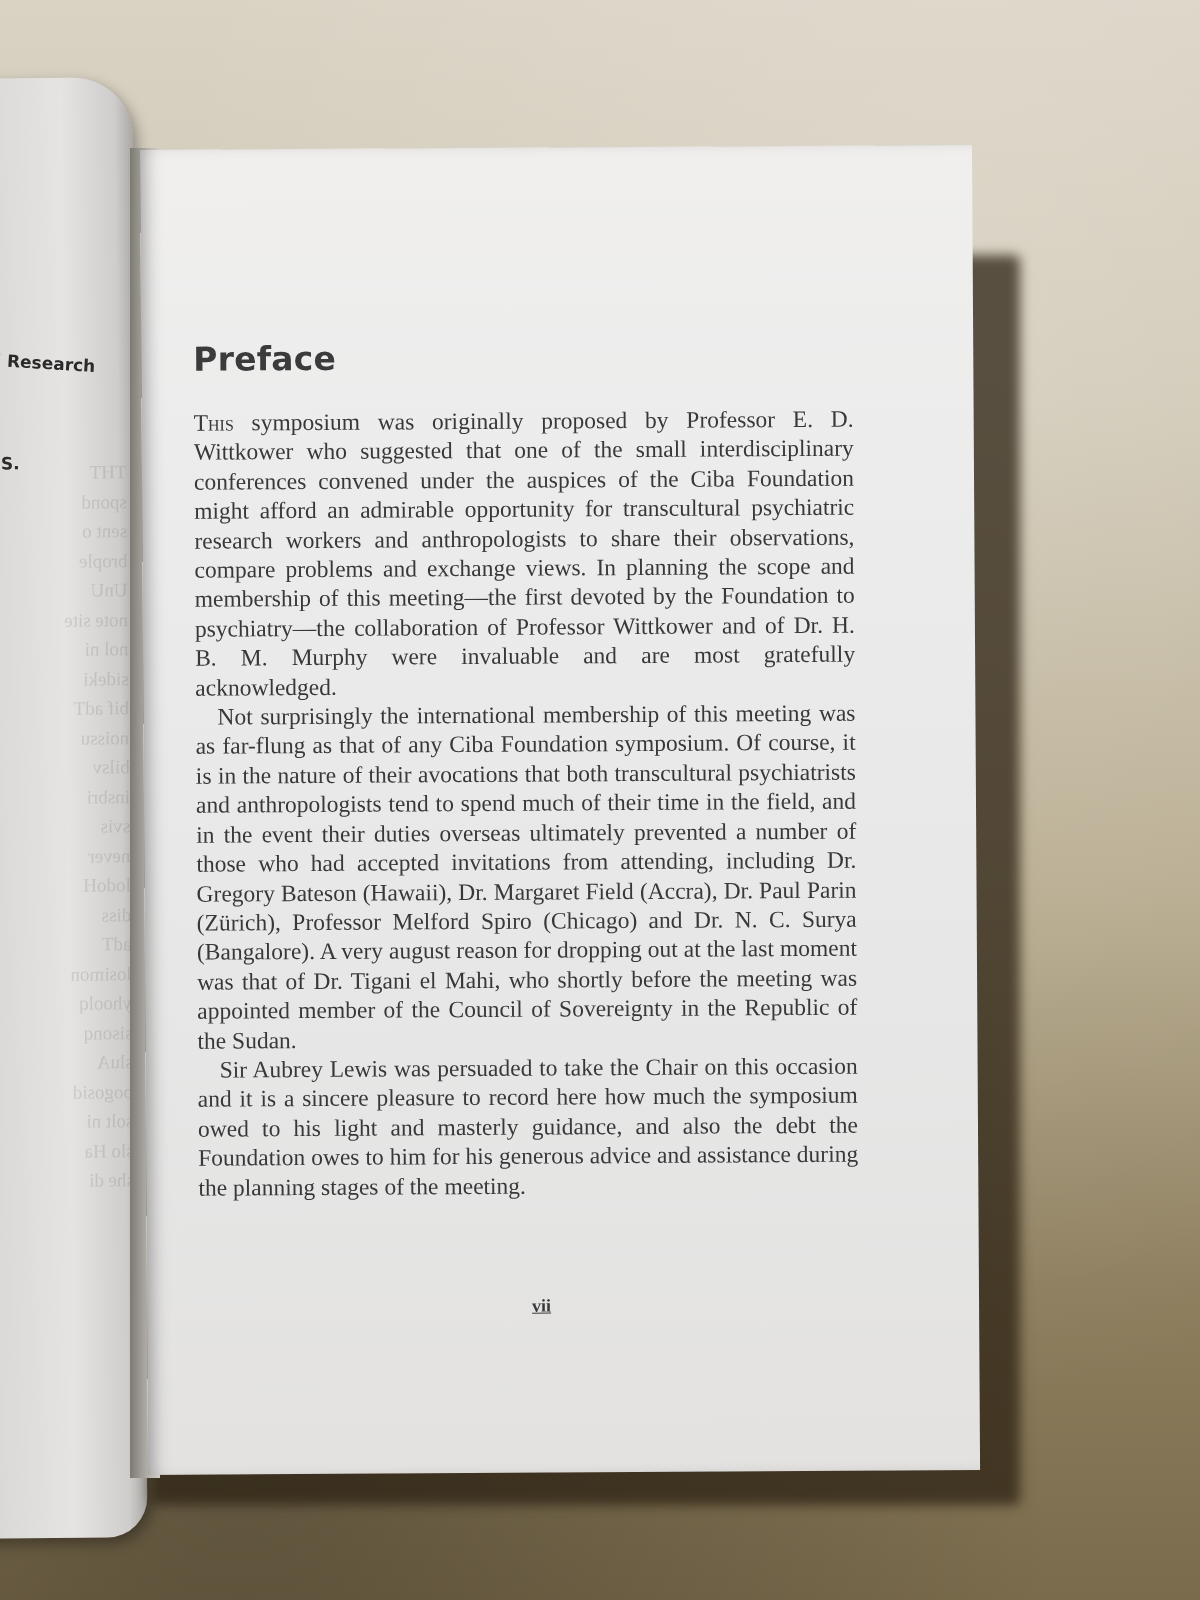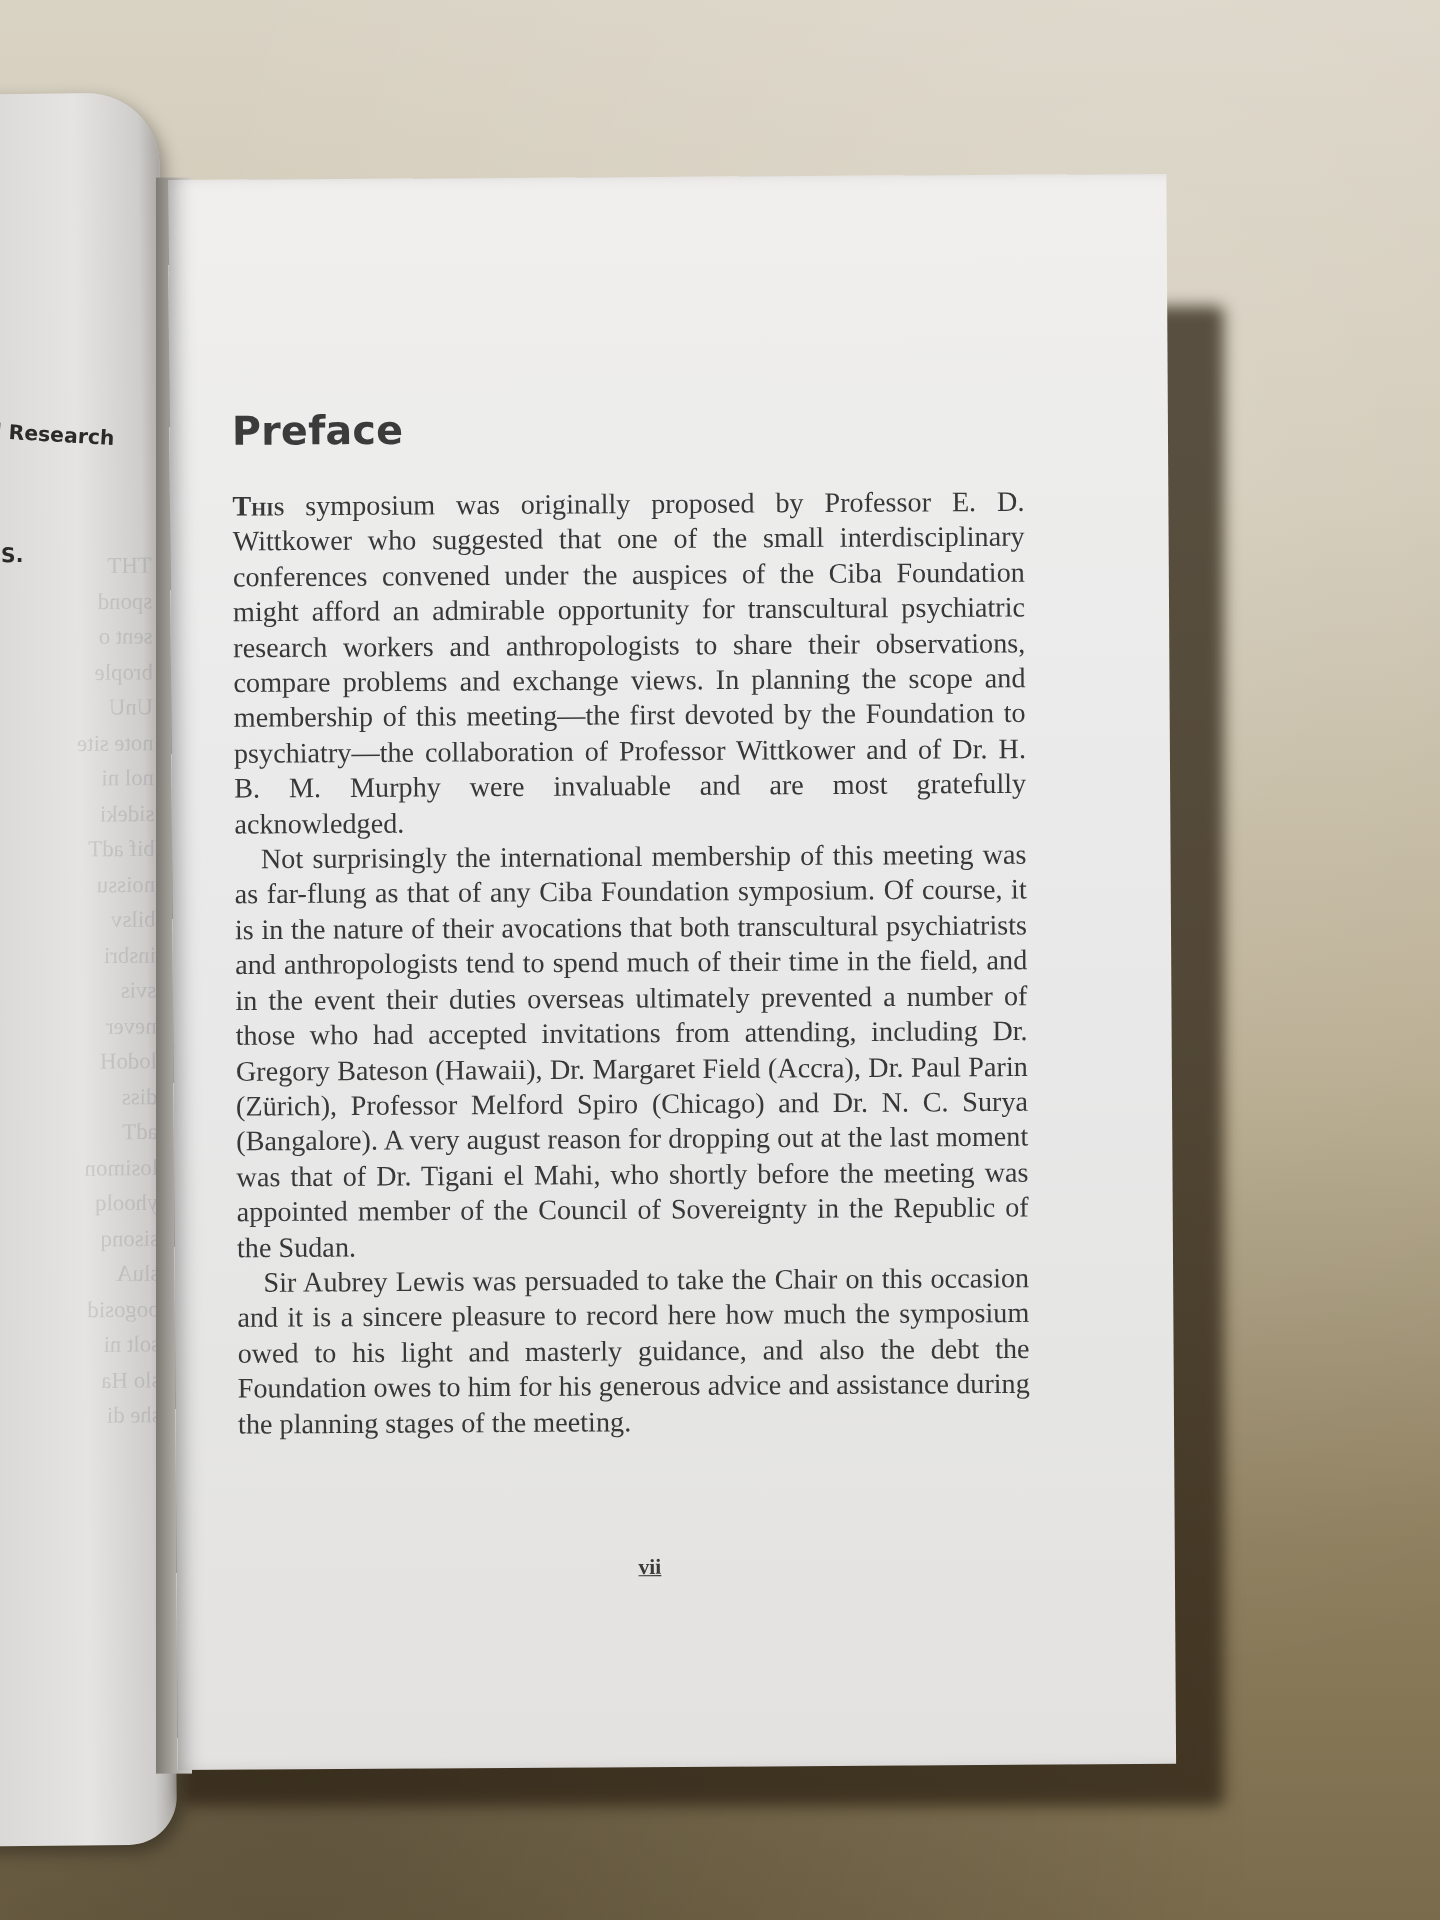--- a/index.html
+++ b/index.html
@@ -118,21 +118,20 @@
       text-align: justify;
       margin: 0;
       color: #383838;
       hyphens: manual;
     }
     .paragraph.indent {
       text-indent: 22px;
     }
     .smallcaps {
       font-variant: small-caps;
-      font-weight: bold;
     }
     .folio {
       position: absolute;
       left: 385px;
       top: 1148px;
       font-size: 18px;
       color: #3a3a3a;
       font-weight: bold;
       text-decoration: underline;
     }

